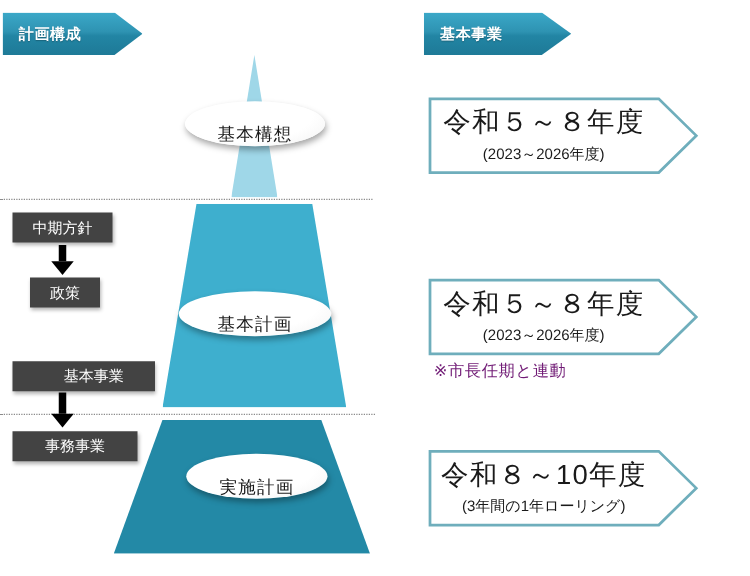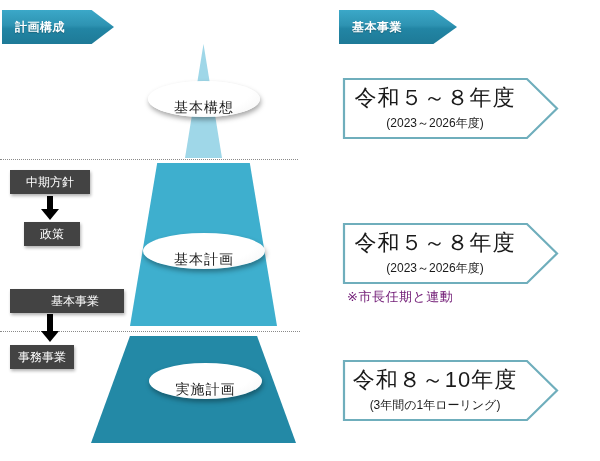--- a/index.html
+++ b/index.html
@@ -98,21 +98,21 @@
     background: #434343;
     color: #ffffff;
     font-size: 12px;
     box-shadow: 1px 2px 3px rgba(0,0,0,0.3);
   }
   #gb-1 { left: 10px; top: 170px; width: 80px; height: 24px; align-items: center; }
   #gb-2 { left: 24px; top: 222px; width: 56px; height: 24px; }
   #gb-3 { left: 20px; top: 255px; width: 66px; height: 24px; }
   #gb-3 .lbl { letter-spacing: 11px; text-indent: 11px; }
   #gb-4 { left: 10px; top: 289px; width: 98px; height: 24px; padding-left: 16px; }
-  #gb-5 { left: 10px; top: 345px; width: 64px; height: 24px; }
+  #gb-5 { left: 10px; top: 345px; width: 100px; height: 24px; }
 
   
   .downarrow {
     position: absolute;
     width: 18px;
   }
   #arrow-1 { left: 41px; top: 196px; height: 24px; }
   #arrow-2 { left: 41px; top: 314px; height: 29px; }
   .downarrow .shaft {
     position: absolute;

